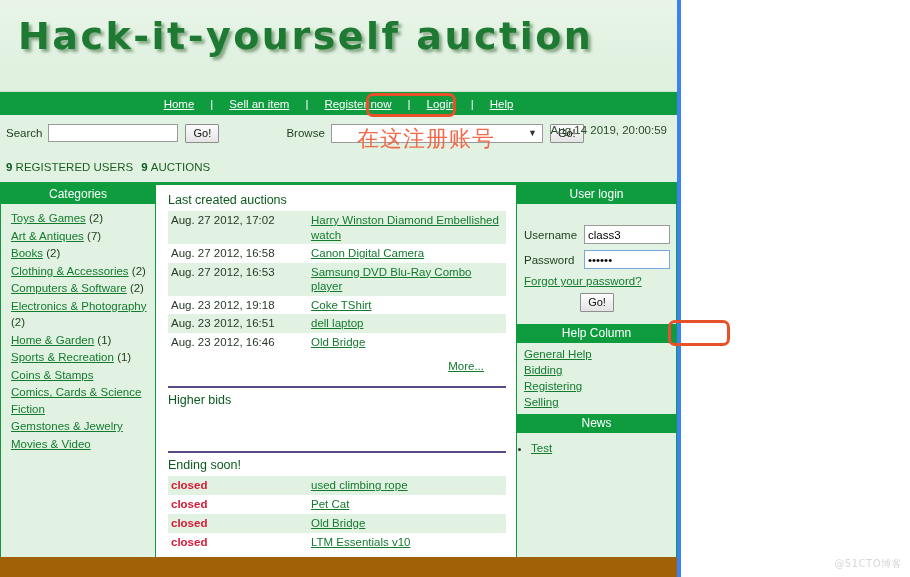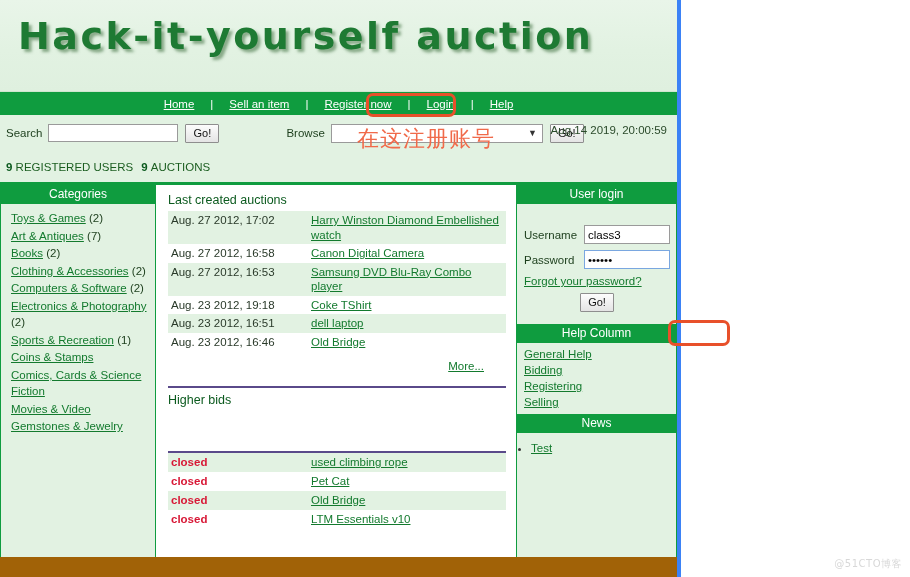--- a/index.html
+++ b/index.html
@@ -314,25 +314,26 @@
 
       <div class="leftcol">
         <div class="colhead">Categories</div>
         <div class="catlist">
           <div><a>Toys &amp; Games</a> <span>(2)</span></div>
           <div><a>Art &amp; Antiques</a> <span>(7)</span></div>
           <div><a>Books</a> <span>(2)</span></div>
           <div><a>Clothing &amp; Accessories</a> <span>(2)</span></div>
           <div><a>Computers &amp; Software</a> <span>(2)</span></div>
           <div><a>Electronics &amp; Photography</a> <span>(2)</span></div>
+          <div><a>Home &amp; Garden</a> <span>(1)</span></div>
           <div><a>Sports &amp; Recreation</a> <span>(1)</span></div>
           <div><a>Coins &amp; Stamps</a></div>
           <div><a>Comics, Cards &amp; Science Fiction</a></div>
+          <div><a>Gemstones &amp; Jewelry</a></div>
           <div><a>Movies &amp; Video</a></div>
-          <div><a>Gemstones &amp; Jewelry</a></div>
         </div>
       </div>
 
       <div class="midcol">
         <div class="sechead">Last created auctions</div>
         <table class="auc">
           <tbody>
               <tr>
             <td class="date">Aug. 27 2012, 17:02</td>
             <td><a>Harry Winston Diamond Embellished watch</a></td>
@@ -361,20 +362,21 @@
           </table>
         <div class="more">
           <a>More...</a>
         </div>
 
         <hr class="rule">
         <div class="sechead">Higher bids</div>
         <div style="height:26px"></div>
 
         <hr class="rule">
+        <div class="sechead">Ending soon!</div>
         <table class="closed">
           <tbody>
               <tr>
             <td class="status">closed</td>
             <td><a>used climbing rope</a></td>
           </tr>
           <tr>
             <td class="status">closed</td>
             <td><a>Pet Cat</a></td>
           </tr>

